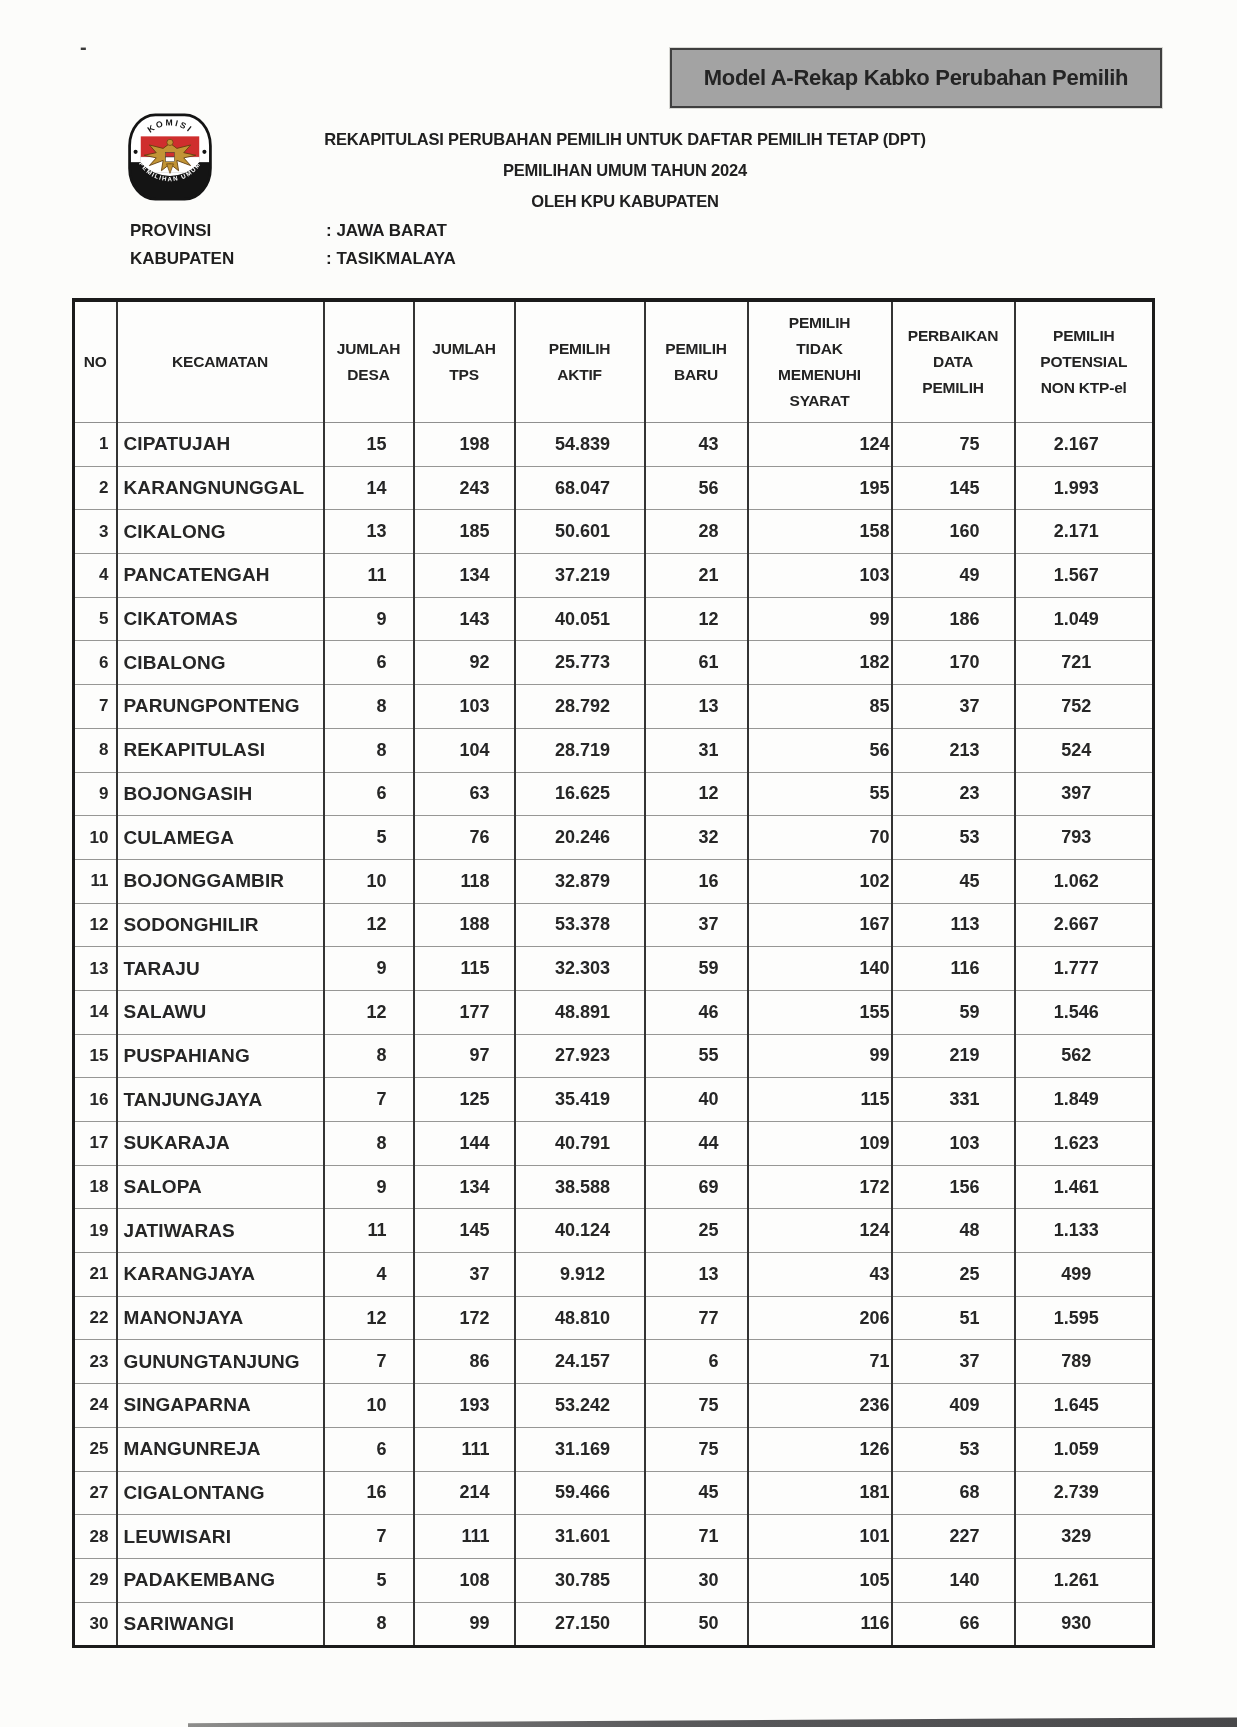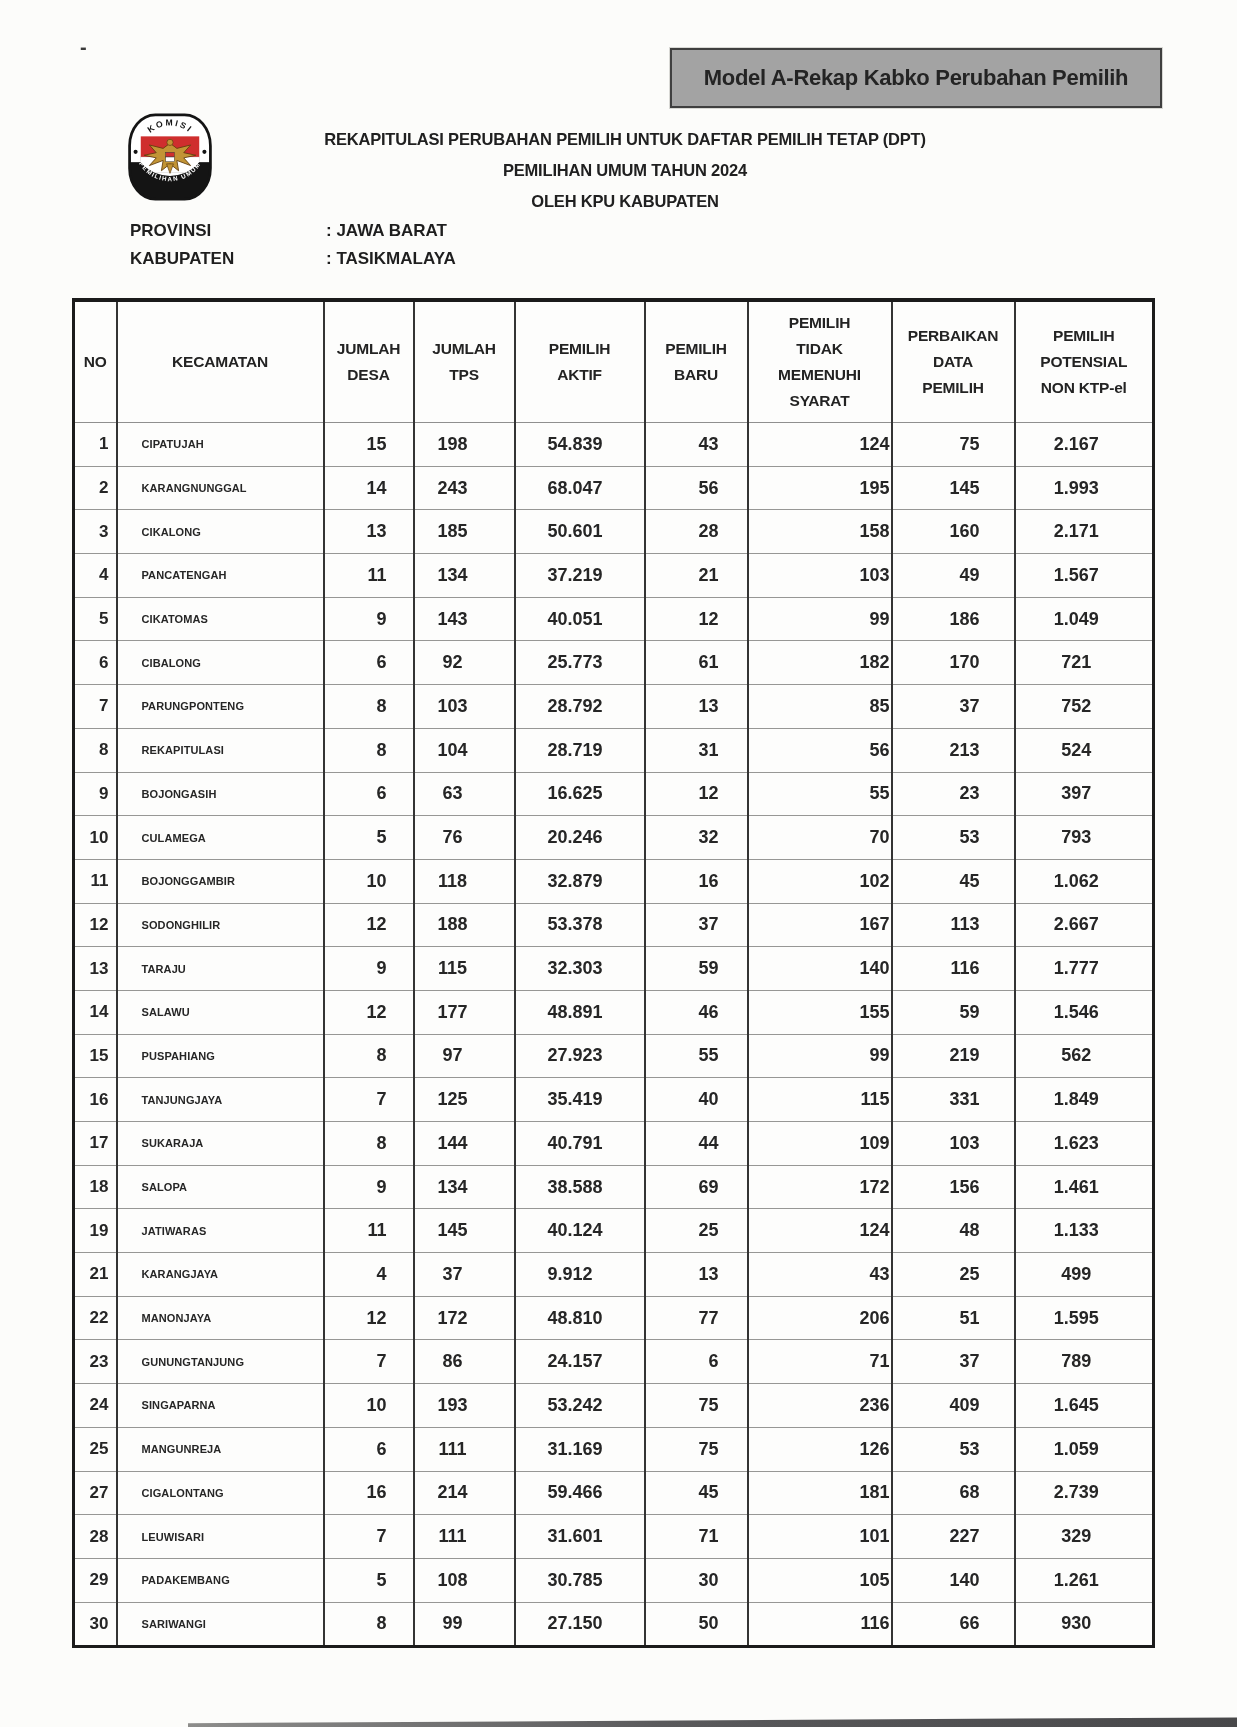--- a/index.html
+++ b/index.html
@@ -50,24 +50,24 @@
     white-space:pre-line; letter-spacing:-0.2px;
     border-bottom:1.4px solid #8f8f8f; color:#232323;
   }
   .doc-table tbody td{
     height:40.7px; vertical-align:middle;
     font-size:18px; font-weight:bold; color:#262626;
     white-space:nowrap;
   }
   .doc-table tbody tr + tr td{ border-top:1.2px solid #979795; }
   .doc-table tbody td:nth-child(1){ text-align:right; padding-right:7px;  font-size:17px; }
-  .doc-table tbody td:nth-child(2){ text-align:left;  padding-left:24px;  font-size:11px; letter-spacing:0.1px; }
+  .doc-table tbody td:nth-child(2){ text-align:left;  padding-left:6px;  font-size:19px; letter-spacing:0.1px; }
   .doc-table tbody td:nth-child(3){ text-align:right; padding-right:26px; }
-  .doc-table tbody td:nth-child(4){ text-align:center; padding-right:24px; }
-  .doc-table tbody td:nth-child(5){ text-align:left; padding-right:26px;padding-left:32px; }
+  .doc-table tbody td:nth-child(4){ text-align:right; padding-right:24px; }
+  .doc-table tbody td:nth-child(5){ text-align:center; padding-right:26px;padding-left:32px; }
   .doc-table tbody td:nth-child(6){ text-align:right; padding-right:28px; }
   .doc-table tbody td:nth-child(7){ text-align:right; }
   .doc-table tbody td:nth-child(8){ text-align:right; padding-right:34px; }
   .doc-table tbody td:nth-child(9){ text-align:center; padding-right:16px; }
 
   .scan-edge-bottom{
     position:absolute; left:188px; right:0; bottom:0; height:10px;
     background:linear-gradient(90deg,#8d8d8b 0%, #5a5a5c 45%, #48484a 100%);
     clip-path:polygon(0 62%, 100% 4%, 100% 100%, 0 100%);
   }

